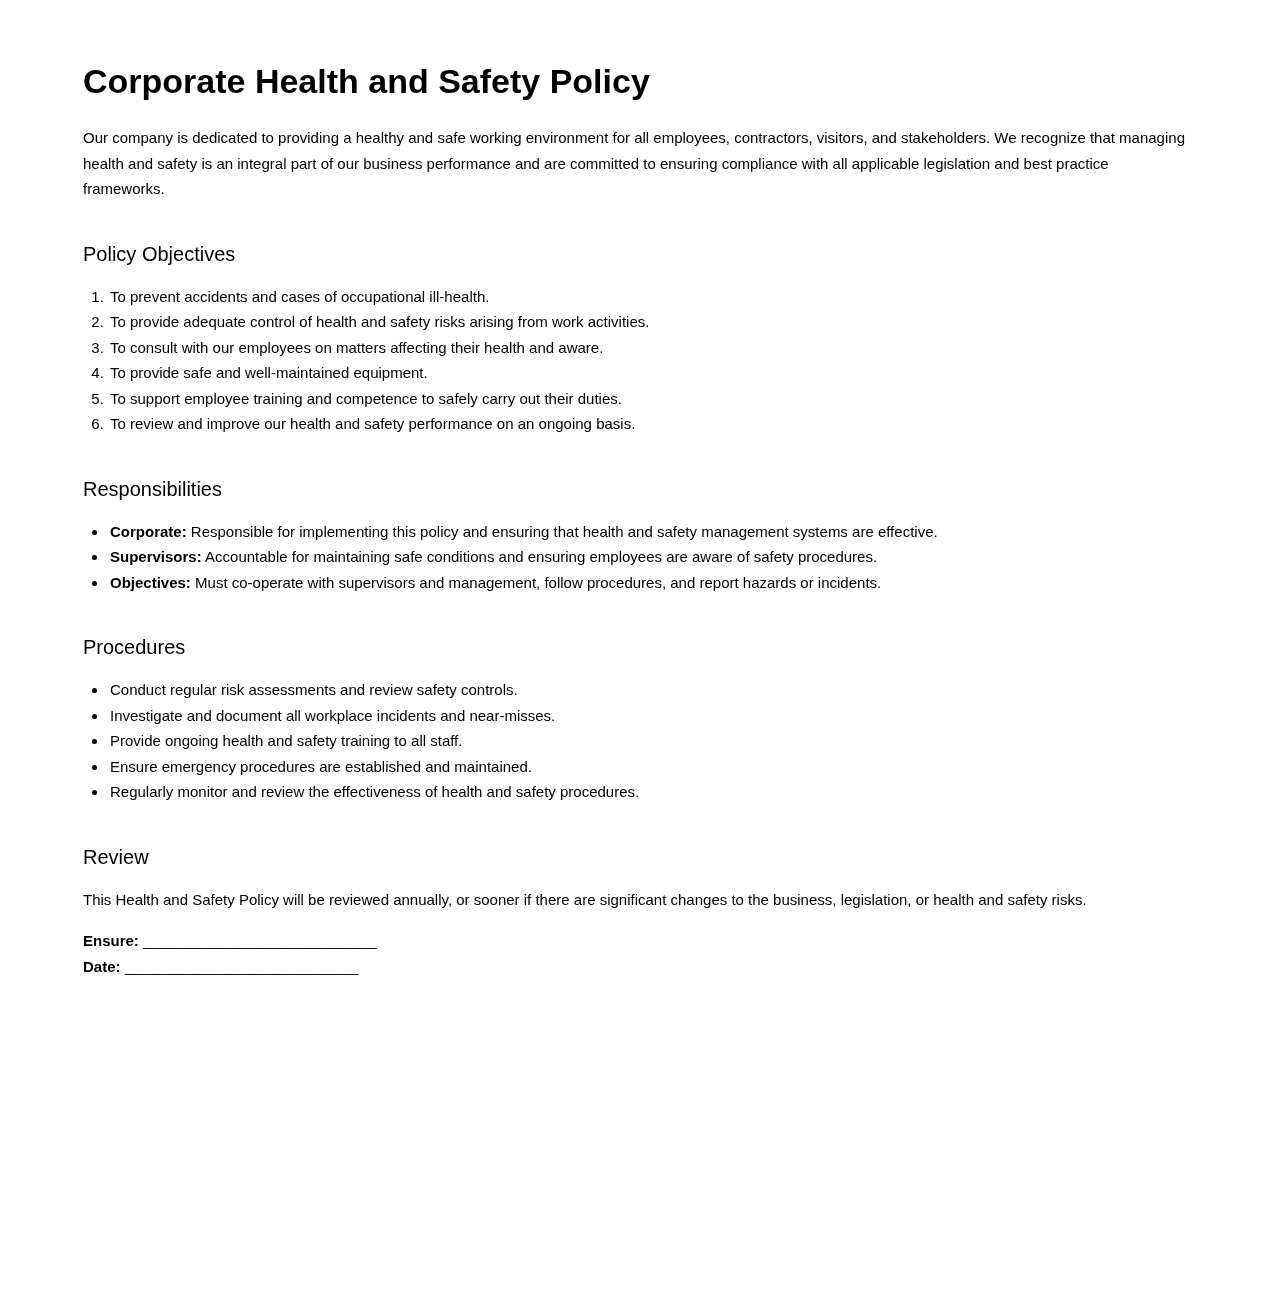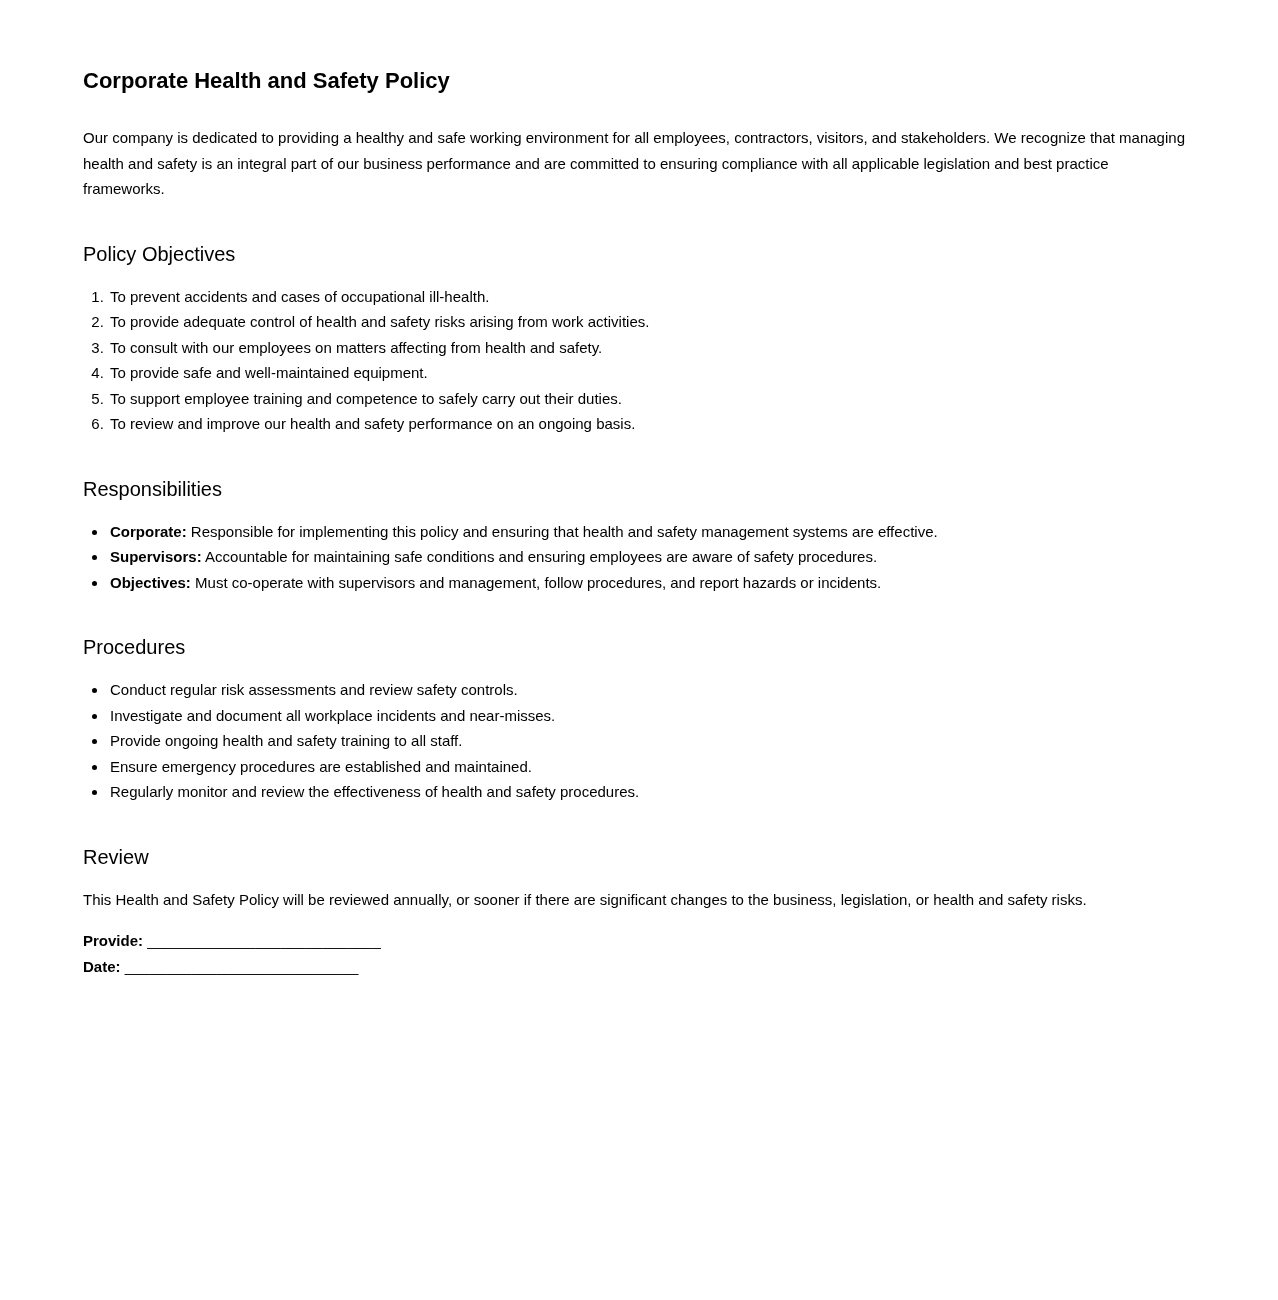--- a/index.html
+++ b/index.html
@@ -16,21 +16,21 @@
     font-size: 15px;
     line-height: 1.7;
   }
   .page {
     width: 1278px;
     min-height: 1300px;
     padding: 63px 85px 40px 83px;
     background: #ffffff;
   }
   h1.doc-title {
-    font-size: 22px;
+    font-size: 34px;
     line-height: 36px;
     font-weight: bold;
     margin: 0 0 26px 0;
   }
   h2.section-heading {
     font-size: 20px;
     line-height: 24px;
     font-weight: normal;
     margin: 40px 0 18px 0;
   }
@@ -58,21 +58,21 @@
   <h1 class="doc-title">Corporate Health and Safety Policy</h1>
 
 
   <p class="statement-body">Our company is dedicated to providing a healthy and safe working environment for all employees, contractors, visitors, and stakeholders. We recognize that managing health and safety is an integral part of our business performance and are committed to ensuring compliance with all applicable legislation and best practice frameworks.</p>
 
   <h2 class="section-heading">Policy Objectives</h2>
 
   <ol class="doc-list">
     <li>To prevent accidents and cases of occupational ill-health.</li>
     <li>To provide adequate control of health and safety risks arising from work activities.</li>
-    <li>To consult with our employees on matters affecting from health and safety.</li>
+    <li>To consult with our employees on matters affecting their health and aware.</li>
     <li>To provide safe and well-maintained equipment.</li>
     <li>To support employee training and competence to safely carry out their duties.</li>
     <li>To review and improve our health and safety performance on an ongoing basis.</li>
   </ol>
 
   <h2 class="section-heading">Responsibilities</h2>
 
   <ul class="doc-list">
     <li>
       <span class="item-label">Corporate:</span>
@@ -96,20 +96,20 @@
     <li>Provide ongoing health and safety training to all staff.</li>
     <li>Ensure emergency procedures are established and maintained.</li>
     <li>Regularly monitor and review the effectiveness of health and safety procedures.</li>
   </ul>
 
   <h2 class="section-heading">Review</h2>
 
   <p class="review-body">This Health and Safety Policy will be reviewed annually, or sooner if there are significant changes to the business, legislation, or health and safety risks.</p>
 
   <p class="sig-block">
-    <span class="sig-label">Provide:</span>
+    <span class="sig-label">Ensure:</span>
     <span class="sig-line">____________________________</span>
     <br>
     <span class="sig-label">Date:</span>
     <span class="sig-line">____________________________</span>
   </p>
 
 </div>
 
 </body></html>

